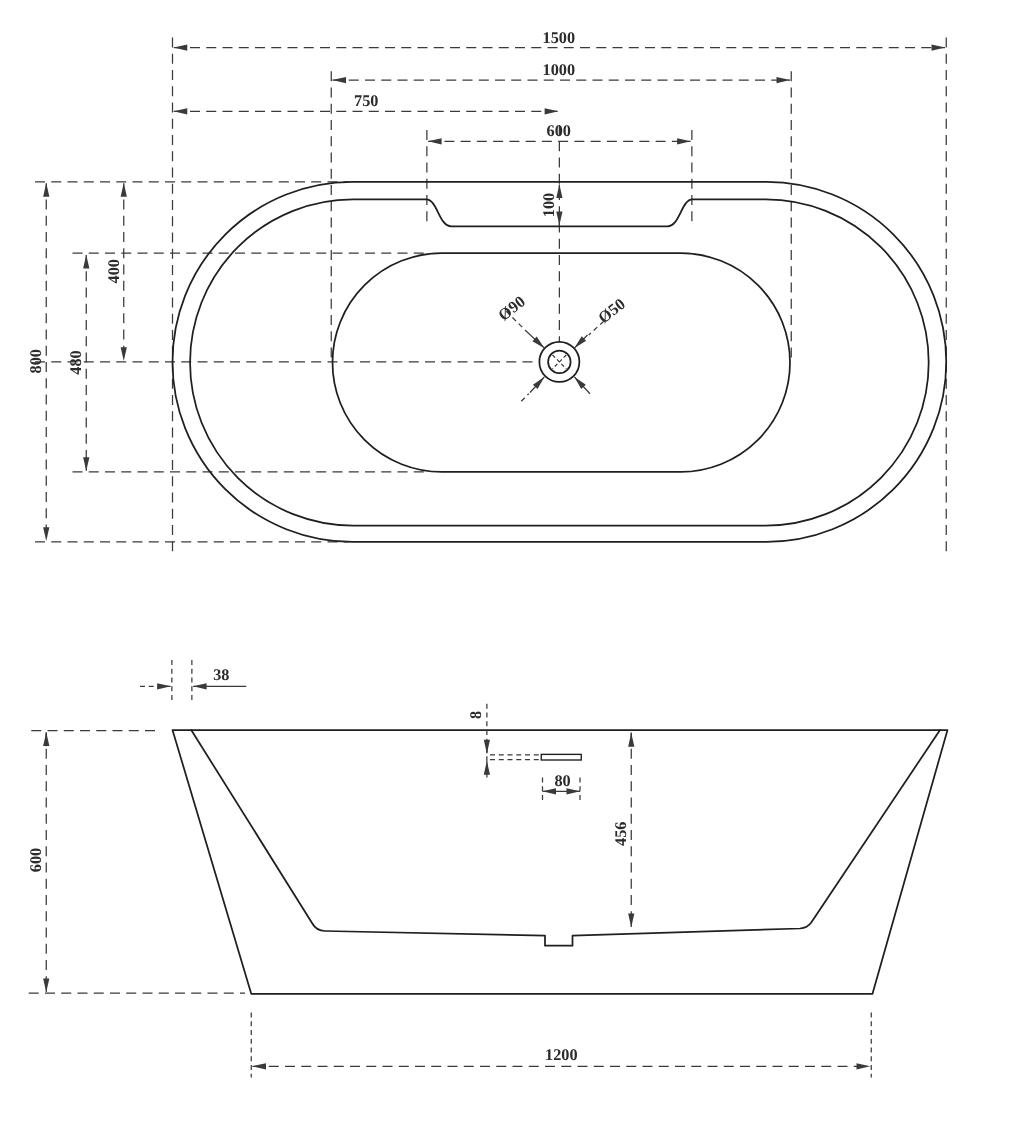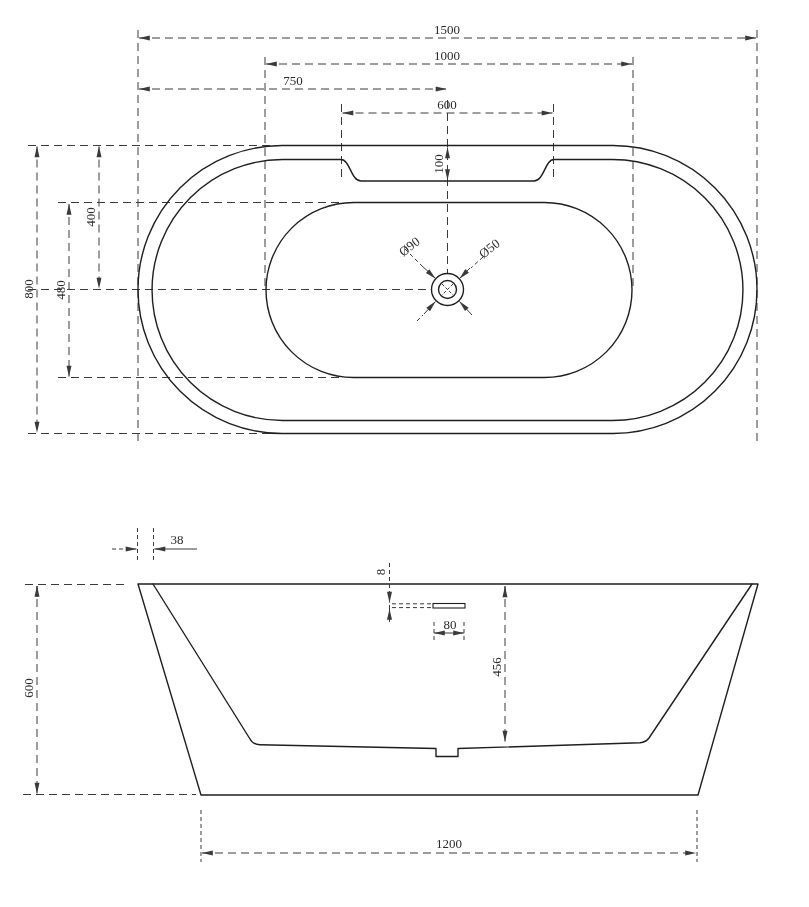--- a/index.html
+++ b/index.html
@@ -1,19 +1,19 @@
 <!DOCTYPE html>
 <html style="--bg: #ffffff; --line: #1f1f1f; --dim: #3a3a3a; --text: #2b2b2b;"><head>
 <meta charset="utf-8">
 <style>
   :root{
     --bg:#ffffff; --line:#1f1f1f; --dim:#3a3a3a; --text:#2b2b2b;
   }
   html,body{margin:0;padding:0;background:var(--bg);}
-  .stage{position:relative;width:803px;height:907px;background:var(--bg);overflow:hidden;}
+  .stage{position:relative;width:803px;height:907px;background:var(--bg);overflow:hidden;font-weight:bold;}
   svg{display:block;}
   .ol{fill:none;stroke:var(--line);stroke-width:1.4;stroke-linejoin:round;stroke-linecap:round;}
   .ol2{fill:#fff;stroke:var(--line);stroke-width:1.1;}
   .dim{fill:none;stroke:var(--dim);stroke-width:1;}
   .dsh{stroke-dasharray:8 5;}
   .dsh2{stroke-dasharray:4 3;}
   .lbl{font-family:"Liberation Serif", serif;font-size:13px;fill:var(--text);text-anchor:middle;}
   .arr{fill:var(--dim);}
 </style>
 </head>

